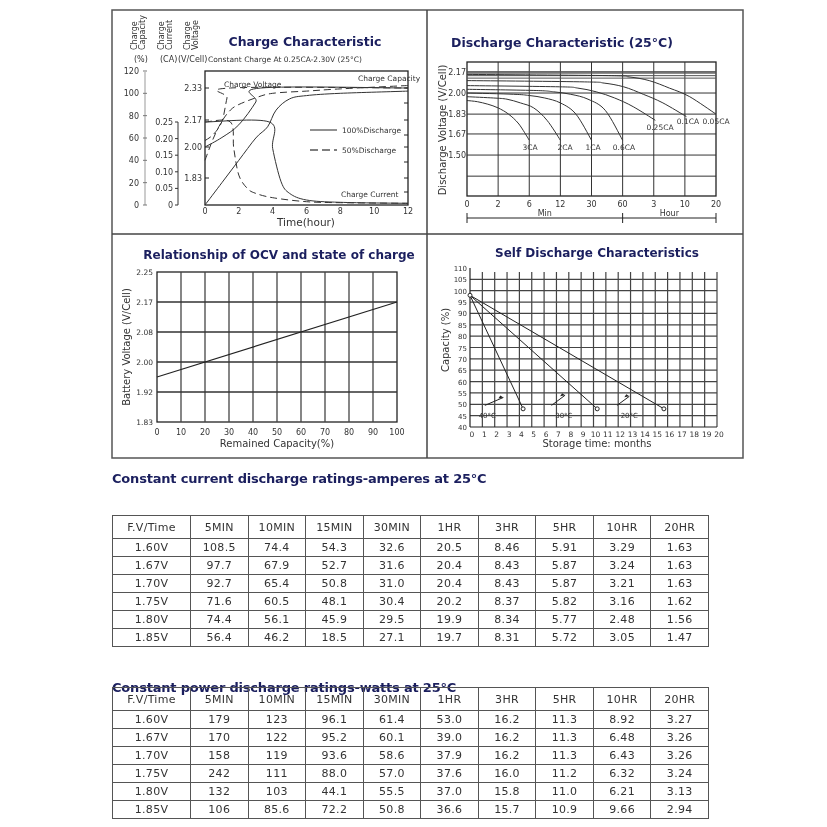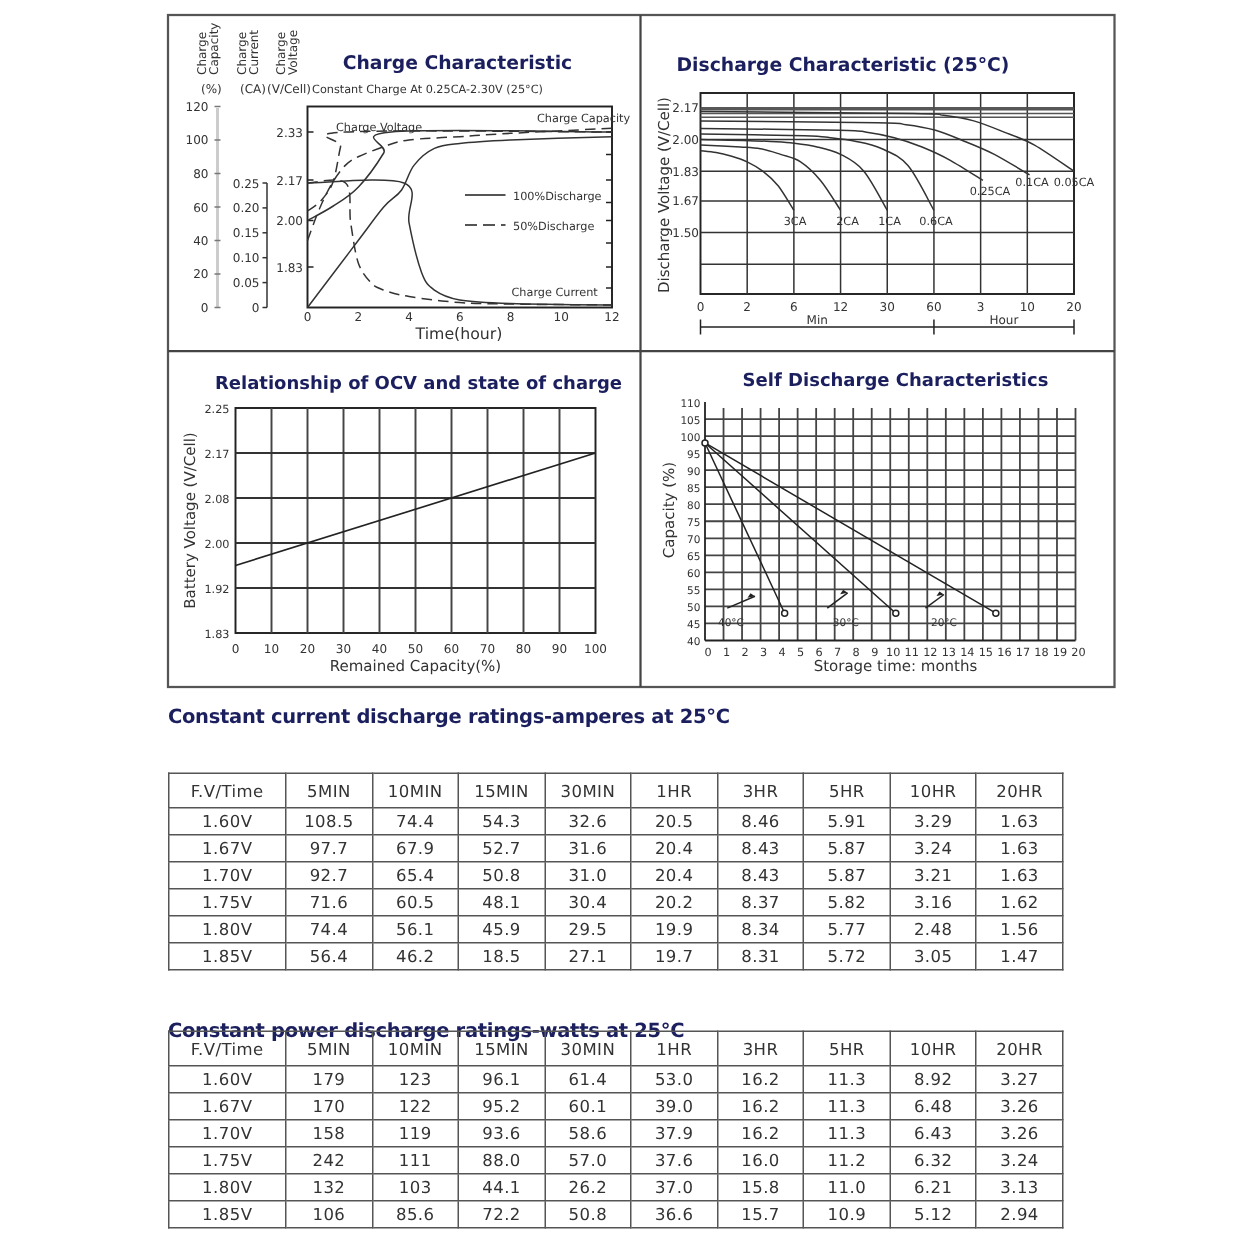--- a/index.html
+++ b/index.html
@@ -468,33 +468,33 @@
         <td>16.0</td>
         <td>11.2</td>
         <td>6.32</td>
         <td>3.24</td>
       </tr>
       <tr>
         <td>1.80V</td>
         <td>132</td>
         <td>103</td>
         <td>44.1</td>
-        <td>26.2</td>
+        <td>55.5</td>
         <td>37.0</td>
         <td>15.8</td>
         <td>11.0</td>
         <td>6.21</td>
         <td>3.13</td>
       </tr>
       <tr>
         <td>1.85V</td>
         <td>106</td>
         <td>85.6</td>
         <td>72.2</td>
         <td>50.8</td>
         <td>36.6</td>
         <td>15.7</td>
         <td>10.9</td>
-        <td>5.12</td>
+        <td>9.66</td>
         <td>2.94</td>
       </tr>
     </tbody>
 </table>
 
 </body></html>

